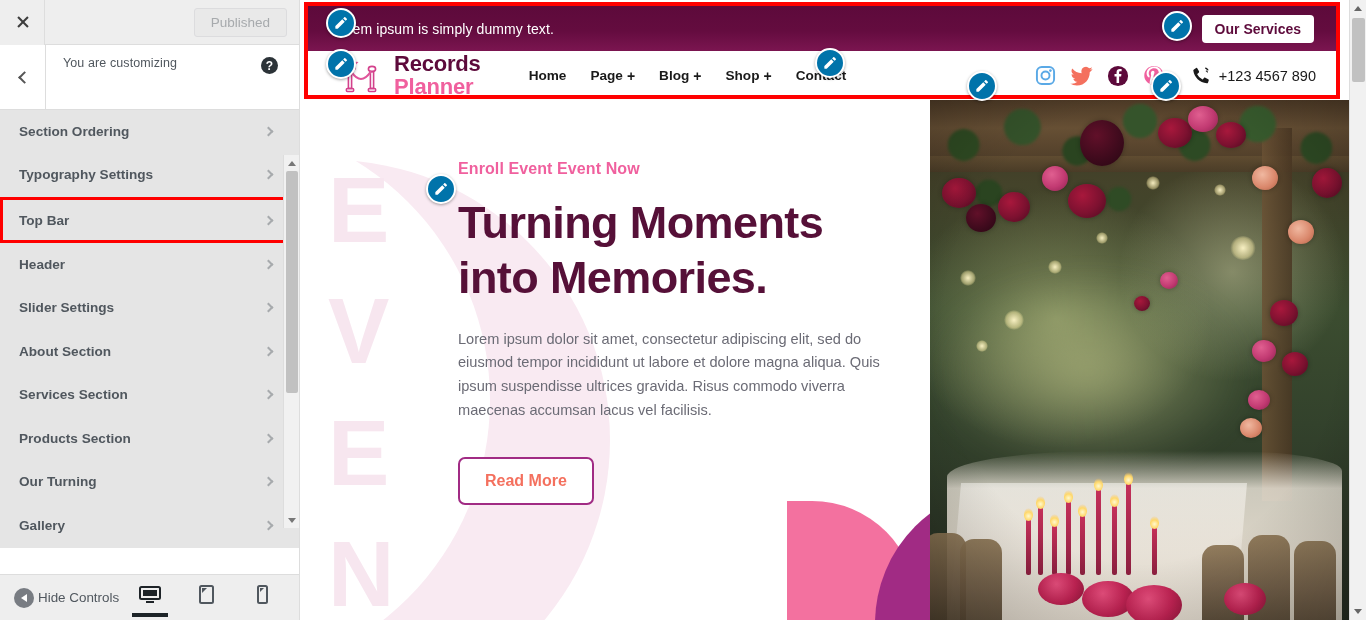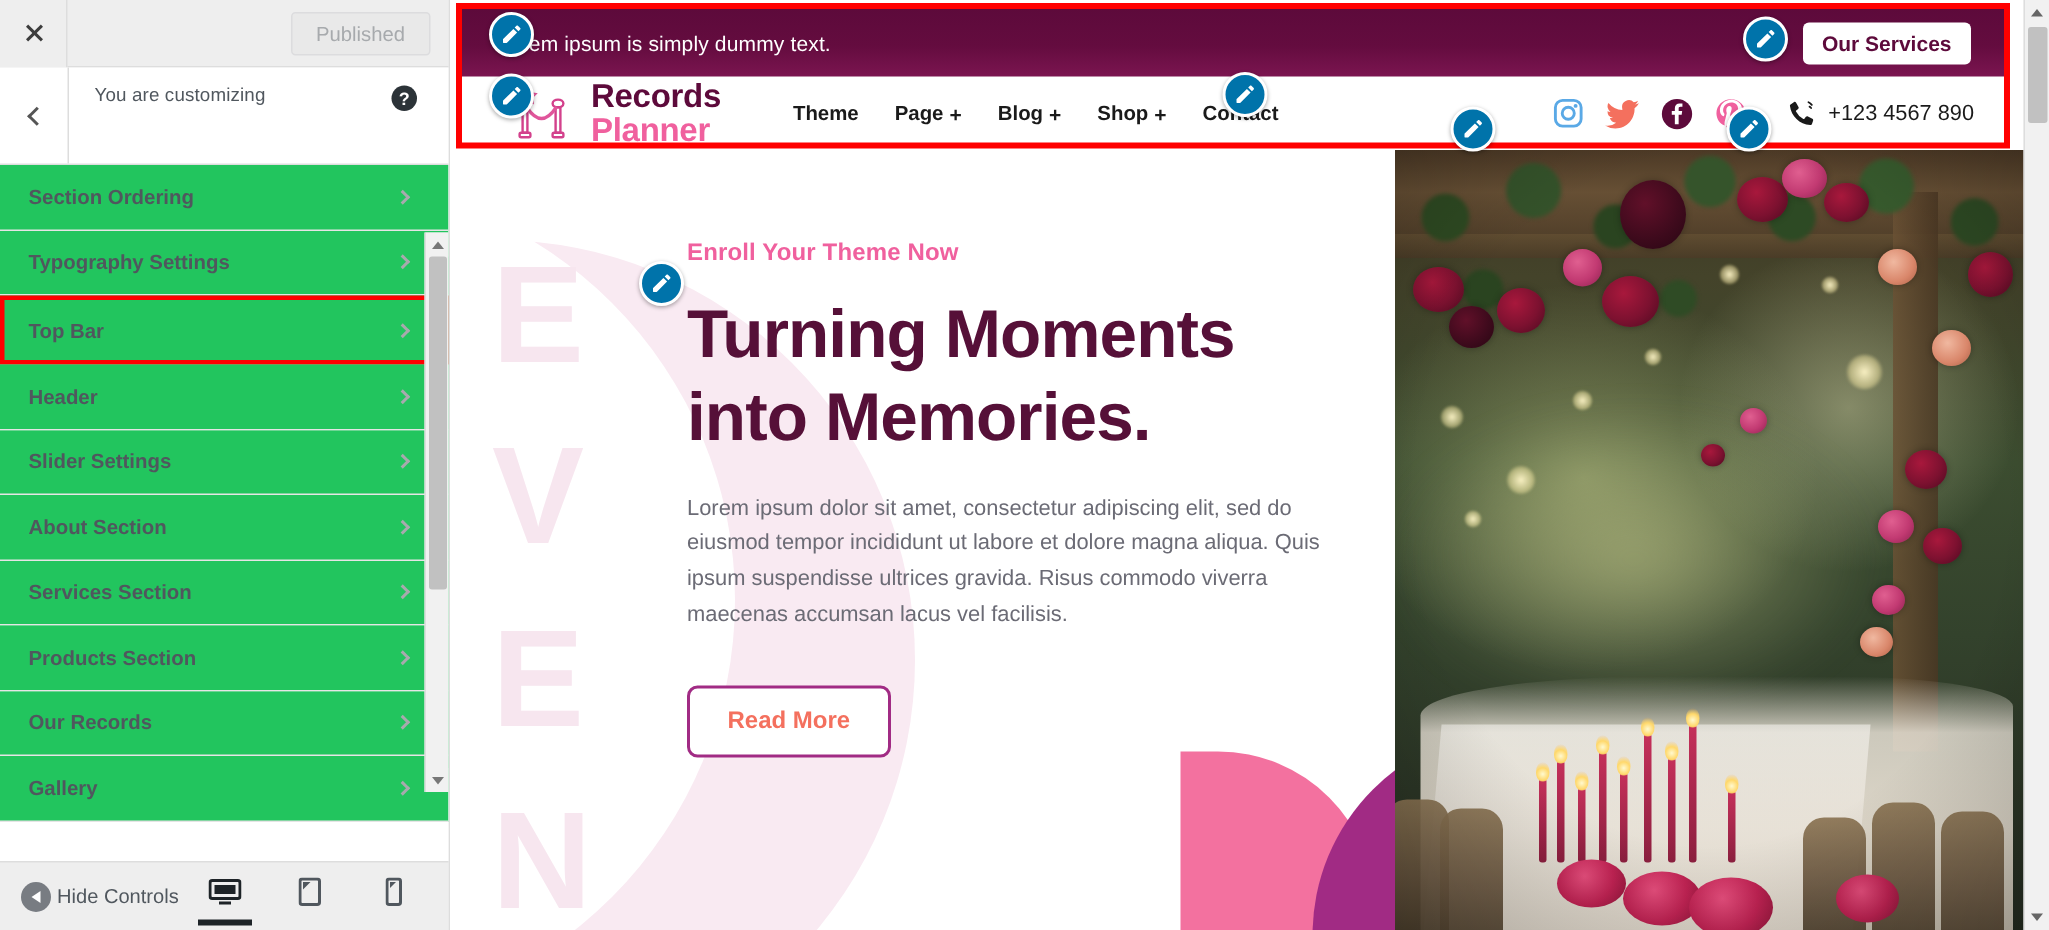--- a/index.html
+++ b/index.html
@@ -78,21 +78,21 @@
   .cz-list {
     flex: 1; background: #fff;
     overflow: hidden; position: relative;
   }
   .cz-item {
     height: 43.5px;
     display: flex; align-items: center;
     padding: 0 19px;
     border-bottom: 1px solid #e5e5e5;
     font-size: 13.6px; font-weight: bold; color: #50575e;
-    cursor: pointer; background: #22c55e;
+    cursor: pointer; background: #e5e5e5;
     position: relative;
   }
   .cz-item .lbl { flex: 1; }
   .cz-chev-r {
     width: 7px; height: 7px;
     border-right: 2px solid #a7aaad; border-top: 2px solid #a7aaad;
     transform: rotate(45deg); margin-right: 8px;
   }
   .cz-item.hl { border: 3px solid #ff0000; height: 46px; padding: 0 16px; }
   .cz-scroll-track {
@@ -421,21 +421,21 @@
         </div>
         <div class="cz-item">
           <span class="lbl">Services Section</span>
           <span class="cz-chev-r"></span>
         </div>
         <div class="cz-item">
           <span class="lbl">Products Section</span>
           <span class="cz-chev-r"></span>
         </div>
         <div class="cz-item">
-          <span class="lbl">Our Records</span>
+          <span class="lbl">Our Turning</span>
           <span class="cz-chev-r"></span>
         </div>
         <div class="cz-item">
           <span class="lbl">Gallery</span>
           <span class="cz-chev-r"></span>
         </div>
         <div class="cz-scroll-track">
         <div class="cz-scroll-arrow up">
             <i></i>
           </div>
@@ -503,21 +503,21 @@
           <path d="M13.5 17 Q23 31 32.5 17" fill="none" stroke="#e0559b" stroke-width="2.2" stroke-linecap="round"></path>
         </svg>
         <span class="brand-name">
           <span class="brand-l1">Records</span><br>
           <span class="brand-l2">Planner</span>
         </span>
       </div>
 
       <nav class="nav">
           <span class="nav-item">
-            <span>Theme</span>
+            <span>Home</span>
           </span>
           <span class="nav-item">
             <span>Page</span>
             <span class="nav-plus">+</span>
           </span>
           <span class="nav-item">
             <span>Blog</span>
             <span class="nav-plus">+</span>
           </span>
           <span class="nav-item">
@@ -574,21 +574,21 @@
             <div>E</div>
             <div>V</div>
             <div>E</div>
             <div>N</div>
           </div>
         <div class="circle-pink"></div>
         <div class="circle-mag"></div>
       </div>
 
       <div class="hero-content">
-        <div class="eyebrow">Enroll Your Theme Now</div>
+        <div class="eyebrow">Enroll Event Event Now</div>
         <h1 class="hero-title">
           <span>Turning Moments</span><br>
           <span>into Memories.</span>
         </h1>
         <p class="hero-desc">Lorem ipsum dolor sit amet, consectetur adipiscing elit, sed do eiusmod tempor incididunt ut labore et dolore magna aliqua. Quis ipsum suspendisse ultrices gravida. Risus commodo viverra maecenas accumsan lacus vel facilisis.</p>
         <span class="read-more">Read More</span>
       </div>
 
       <div class="hero-photo">
         <div class="ph-beam"></div>

